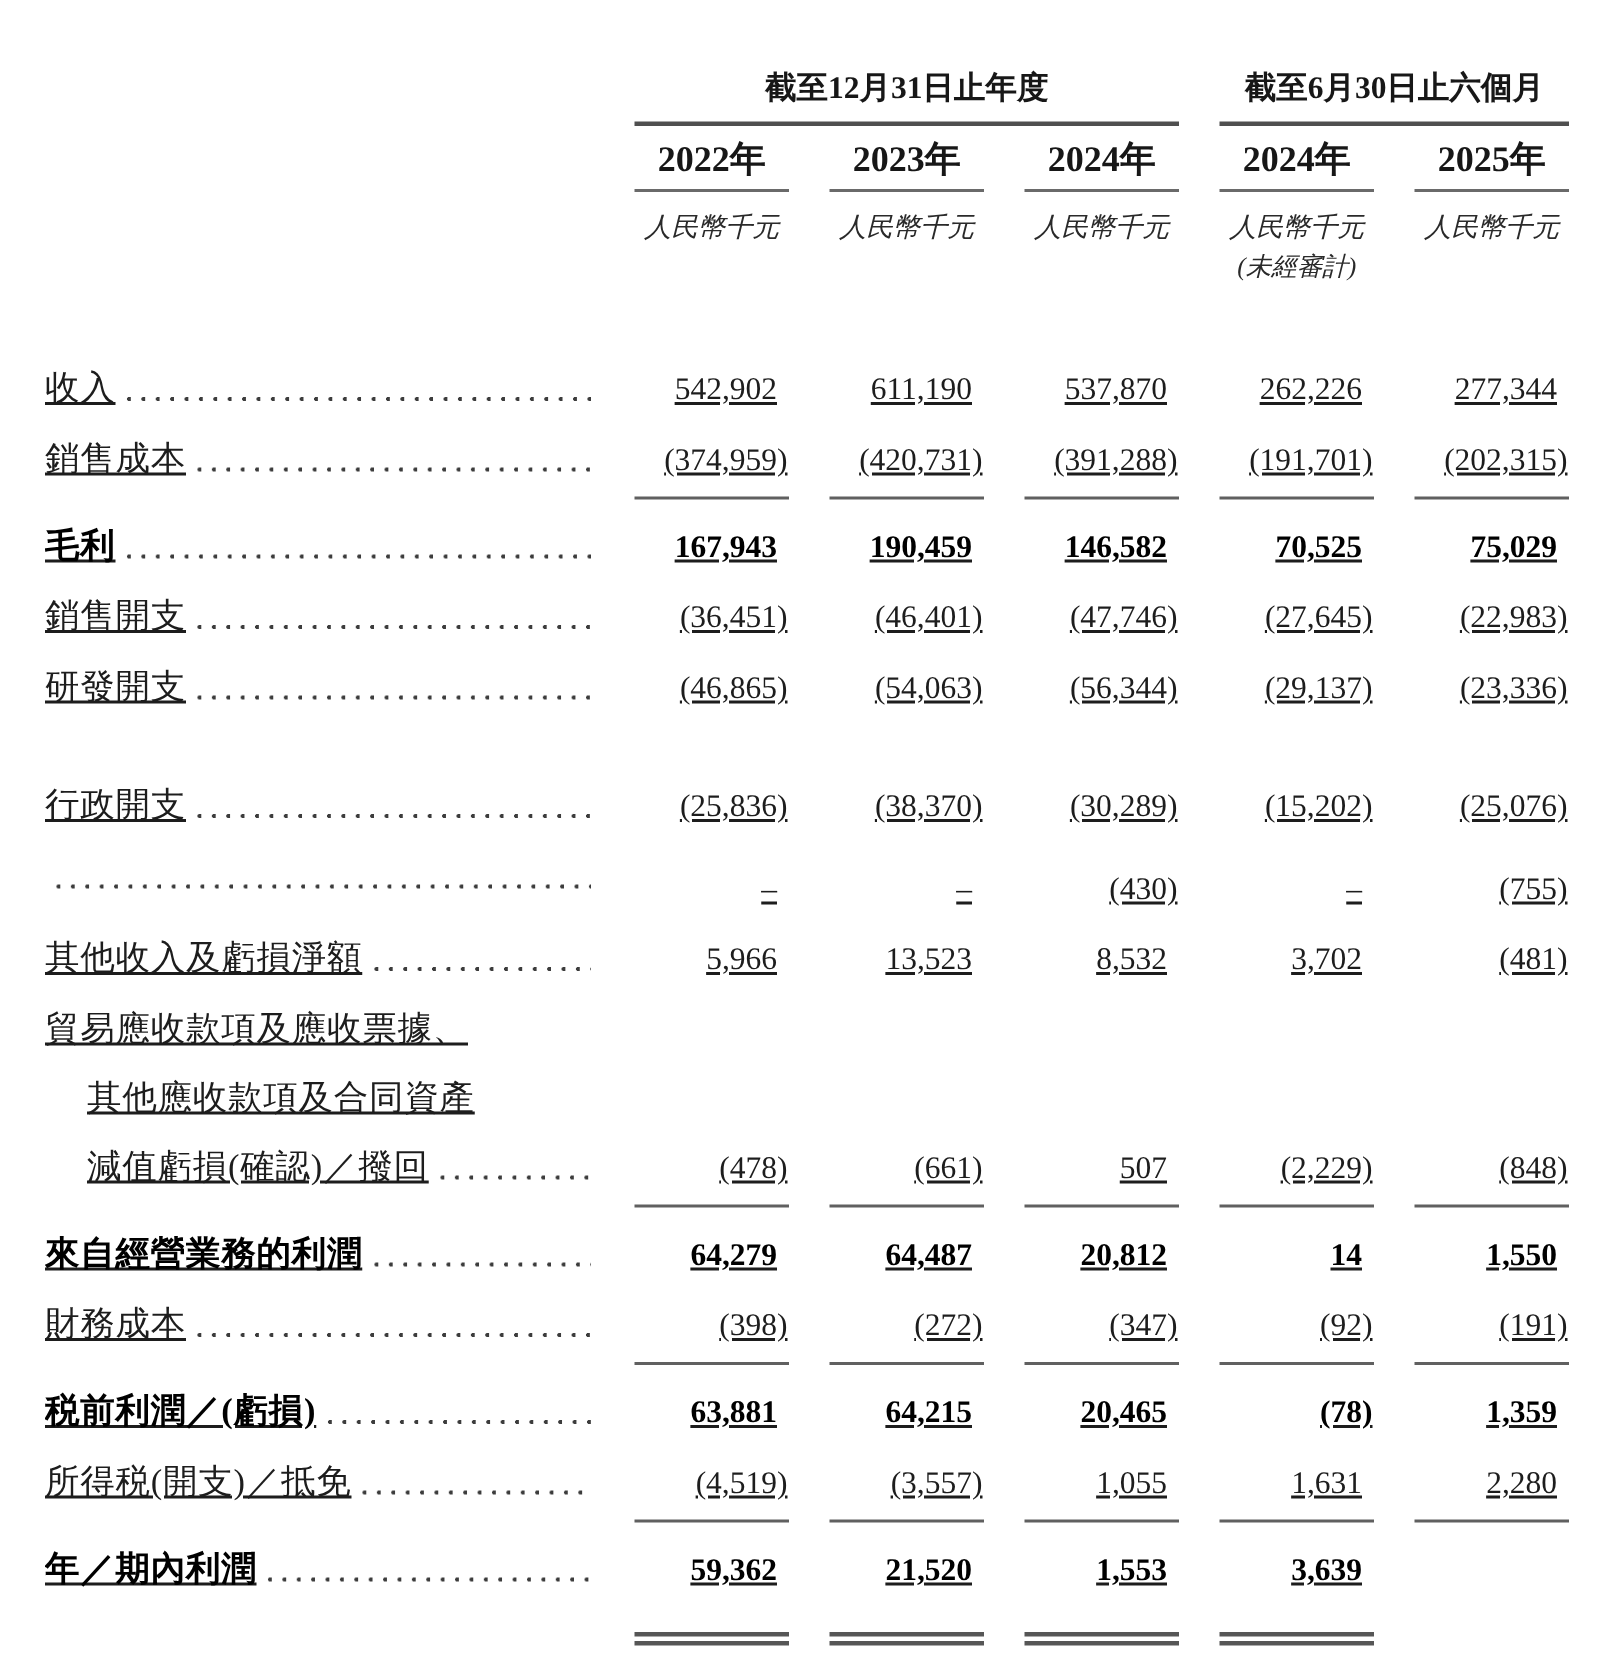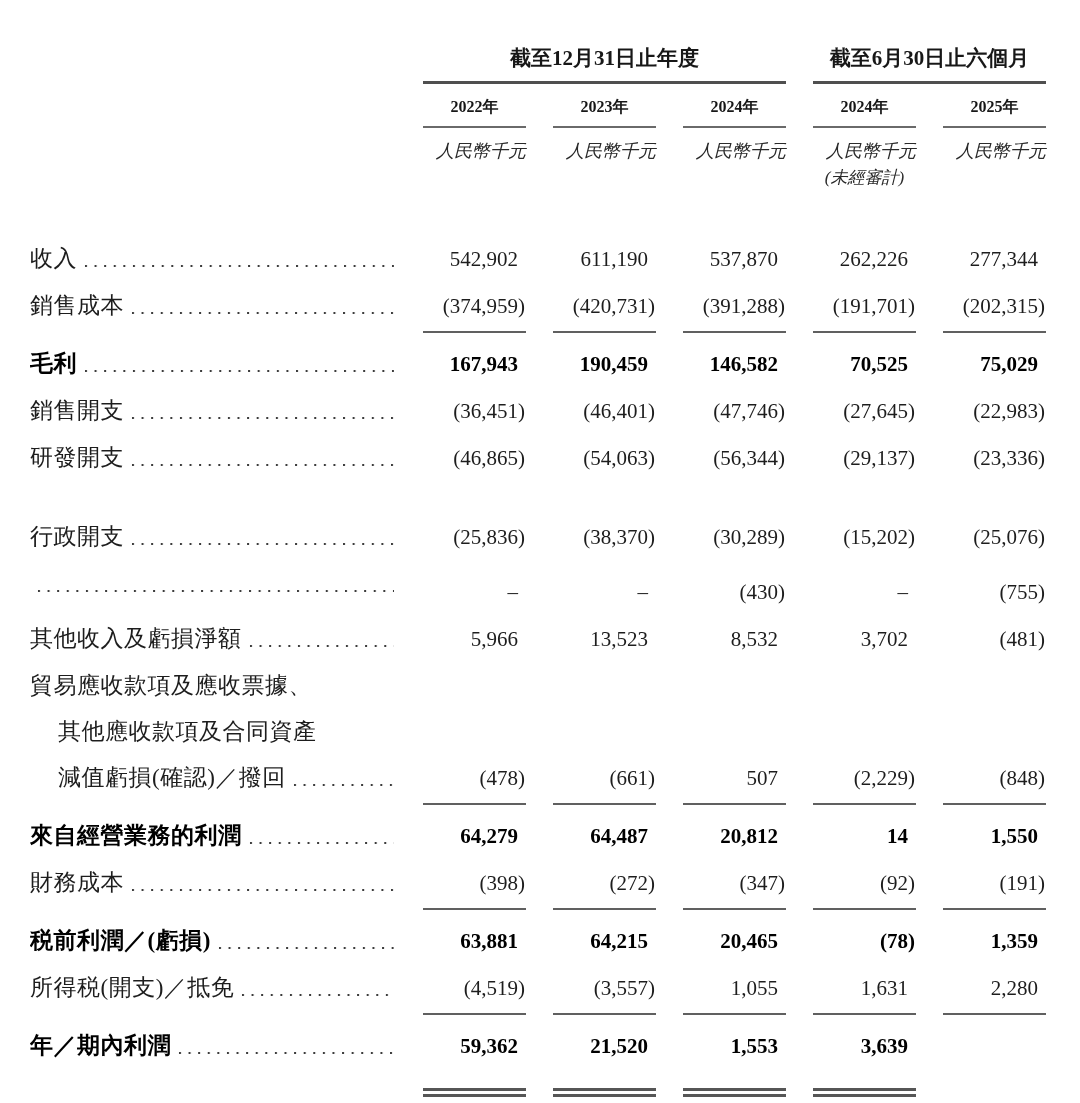--- a/index.html
+++ b/index.html
@@ -31,47 +31,47 @@
     border-bottom: 3px solid #4f4f4f;
     color: #171717;
     white-space: nowrap;
   }
   .hg1 { grid-column: 2 / 5; }
   .hg2 { grid-column: 5 / 7; }
   .years { margin-top: 11px; }
   .year {
     text-align: center;
     font-weight: bold;
-    font-size: 16px;
+    font-size: 24px;
     line-height: 24px;
     padding-bottom: 7px;
     border-bottom: 2.5px solid #6a6a6a;
     color: #171717;
   }
   .units { margin-top: 12px; }
   .unit {
-    text-align: right;
+    text-align: center;
     font-style: italic;
     font-size: 18px;
     line-height: 22px;
     color: #2a2a2a;
     white-space: nowrap;
   }
   .notes { margin-top: 5px; }
   .note {
     grid-column: 5;
     text-align: center;
     font-style: italic;
     font-size: 17px;
     line-height: 22px;
     color: #2a2a2a;
     white-space: nowrap;
   }
   
-  #rows { margin-top: 54px; }
+  #rows { margin-top: 54px; text-decoration: underline; }
   .row { margin-bottom: 15px; }
   .row.sp { margin-top: 47px; }
   .label {
     display: flex;
     align-items: flex-end;
     font-size: 23px;
     line-height: 31px;
     white-space: nowrap;
     overflow: hidden;
   }

